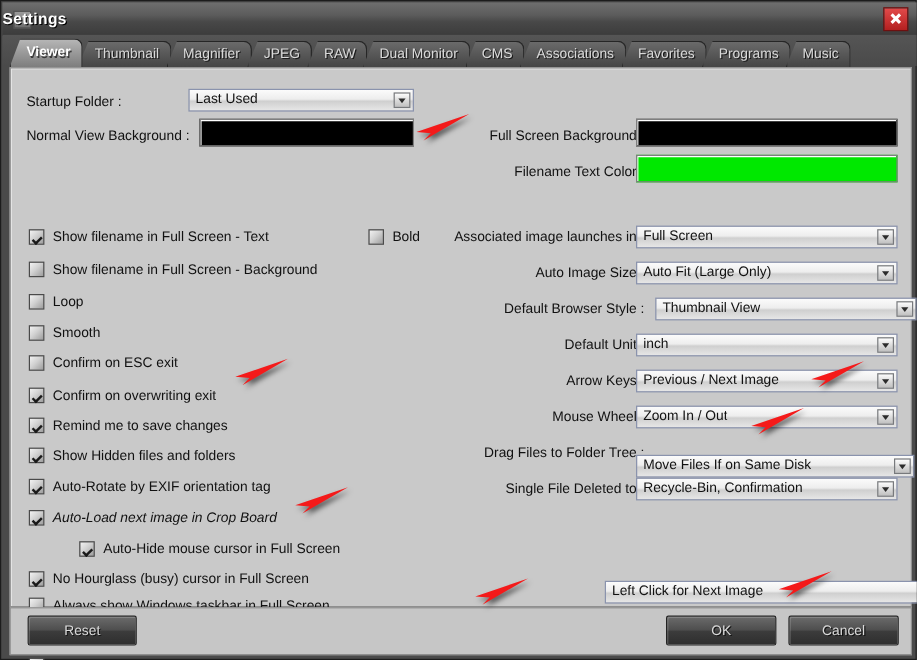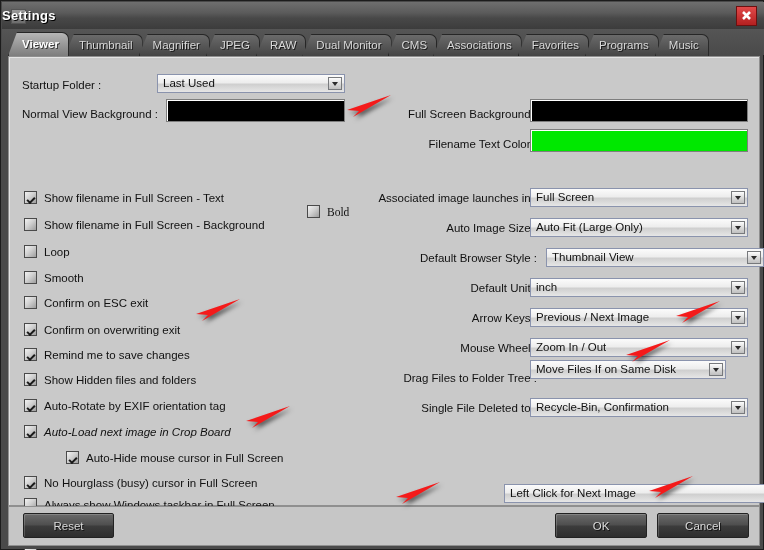--- a/index.html
+++ b/index.html
@@ -189,21 +189,21 @@
         <div class="cbrow" style="left: 15px; top: 467px;">
           <span class="cbox on"></span>
           <span class="cbtext">Reset image position to (0,0) when loading images</span>
         </div>
         <div class="cbrow" style="left: 15px; top: 491px;">
           <span class="cbox on"></span>
           <span class="cbtext">Left / Right click for Previous / Next image. (Press Shift key for magnifier)</span>
         </div>
       </div>
 
-    <div class="cbrow" style="left:298px;top:148px;font-family:Liberation Serif, serif;">
+    <div class="cbrow" style="left:298px;top:134px;">
       <span class="cbox" id="cb-bold"></span>
       <span class="cbtext">Bold</span>
     </div>
 
     <div class="lbl right" style="left:328px;top:51px;width:200px;">Full Screen Background :</div>
     <div class="swatch" id="sw-fsbg" style="left: 521px; top: 42px; width: 218px; height: 23px; background: rgb(0, 0, 0);"></div>
 
     <div class="lbl right" style="left:328px;top:81px;width:200px;">Filename Text Color :</div>
     <div class="swatch" id="sw-ftc" style="left: 521px; top: 72px; width: 218px; height: 23px; background: rgb(0, 232, 0);"></div>
 
@@ -232,21 +232,21 @@
         <div class="dd" style="left: 521px; width: 218px; top: 251px;">
           <span class="ddtext">Previous / Next Image</span>
           <span class="ddbtn"></span>
         </div>
         <div class="lbl right" style="left: 300px; width: 228px; top: 285px;">Mouse Wheel :</div>
         <div class="dd" style="left: 521px; width: 218px; top: 281px;">
           <span class="ddtext">Zoom In / Out</span>
           <span class="ddbtn"></span>
         </div>
         <div class="lbl right" style="left: 300px; width: 228px; top: 315px;">Drag Files to Folder Tree :</div>
-        <div class="dd" style="left: 521px; width: 196px; top: 303px;">
+        <div class="dd" style="left: 521px; width: 232px; top: 322px;">
           <span class="ddtext">Move Files If on Same Disk</span>
           <span class="ddbtn"></span>
         </div>
         <div class="lbl right" style="left: 300px; width: 228px; top: 345px;">Single File Deleted to :</div>
         <div class="dd" style="left: 521px; width: 218px; top: 341px;">
           <span class="ddtext">Recycle-Bin, Confirmation</span>
           <span class="ddbtn"></span>
         </div>
       </div>
 

